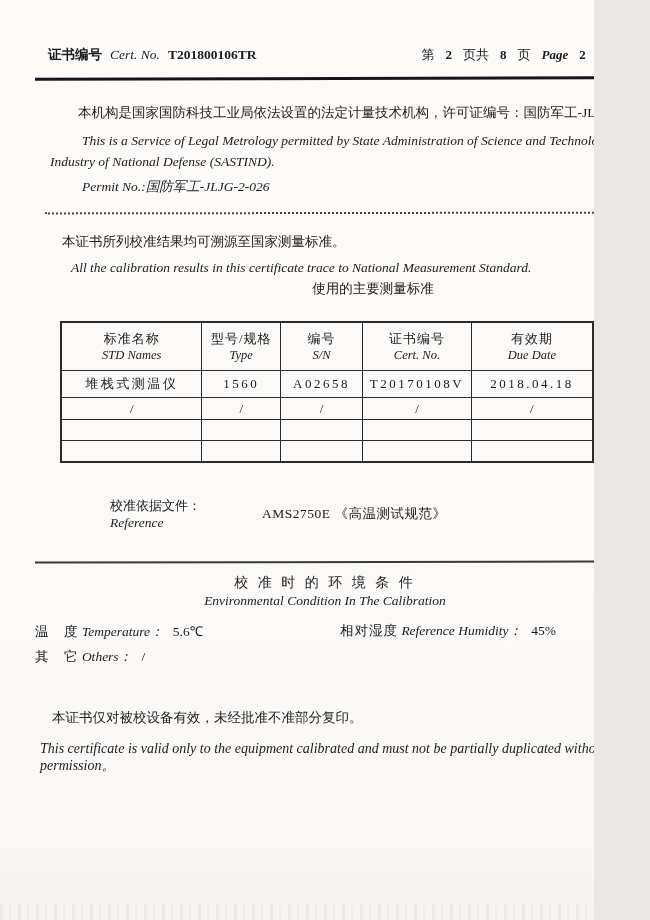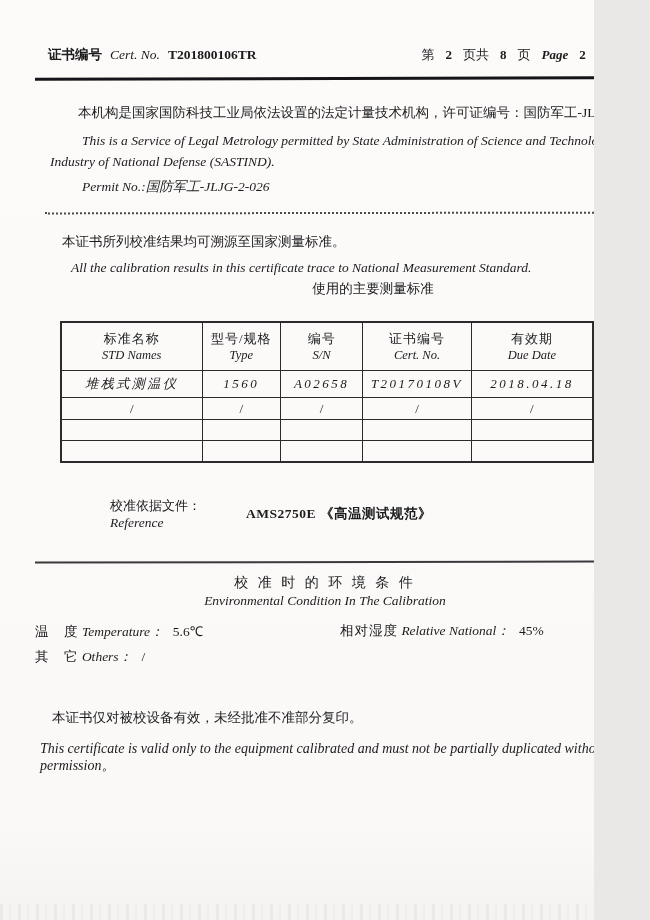--- a/index.html
+++ b/index.html
@@ -45,30 +45,30 @@
   .std-title .s-zh{font-size:13.5px;display:block;}
   .std-title .s-en{font-size:13.5px;display:block;margin-top:1px;}
   
   .std-table{position:absolute;top:321px;left:60px;border-collapse:collapse;table-layout:fixed;}
   .std-table,.std-table th,.std-table td{border:1.5px solid #2b2b2e;}
   .std-table{border-width:2px;}
   .std-table th{height:47px;font-weight:normal;vertical-align:middle;text-align:center;padding:0 2px;}
   .std-table th .h-zh{display:block;font-size:13px;letter-spacing:1px;}
   .std-table th .h-en{display:block;font-size:12.5px;font-style:italic;}
   .std-table td{text-align:center;vertical-align:middle;font-size:13px;padding:0 2px;}
-  .std-table tr.r1 td{height:26px;letter-spacing:2.5px;font-style:italic;}
+  .std-table tr.r1 td{height:26px;letter-spacing:2.5px;}
   .std-table tr.r2 td{height:21px;}
   .std-table tr.r3 td{height:20px;}
   .std-table tr.r4 td{height:20px;}
   
   .reference{position:absolute;top:497px;left:110px;display:flex;align-items:flex-start;}
   .ref-label{width:112px;text-align:left;}
   .ref-label .r-zh{display:block;font-size:13px;}
   .ref-label .r-en{display:block;font-size:13.5px;font-style:italic;}
-  .ref-value{font-size:13.5px;margin-left:24px;margin-top:8px;letter-spacing:.5px;font-weight:bold;}
+  .ref-value{font-size:13.5px;margin-left:40px;margin-top:8px;letter-spacing:.5px;}
   .rule-thin{position:absolute;top:561px;left:35px;width:608px;height:2px;background:#3a3a3c;transform:rotate(-0.1deg);}
   
   .env-title{position:absolute;top:574px;left:0;width:650px;text-align:center;}
   .env-title .e-zh{display:block;font-size:14px;letter-spacing:3px;}
   .env-title .e-en{display:block;font-size:13.5px;font-style:italic;margin-top:1px;}
   .env-line1{position:absolute;top:622px;left:35px;width:590px;font-size:13.5px;}
   .env-temp{display:inline-block;}
   .env-hum{display:inline-block;position:absolute;left:305px;top:0;}
   .env-line2{position:absolute;top:648px;left:35px;font-size:13.5px;text-align:center;}
   .lbl-zh{letter-spacing:1px;}
@@ -200,21 +200,21 @@
   </div>
 
   <div class="env-line1">
     <span class="env-temp">
       <span class="zh lbl-zh">温　度</span>
       <span class="it">Temperature：</span>
       <span class="env-val">5.6℃</span>
     </span>
     <span class="env-hum">
       <span class="zh lbl-zh">相对湿度</span>
-      <span class="it">Relative National：</span>
+      <span class="it">Reference Humidity：</span>
       <span class="env-val">45%</span>
     </span>
   </div>
 
   <div class="env-line2">
     <span class="zh lbl-zh">其　它</span>
     <span class="it">Others：</span>
     <span class="env-val">/</span>
   </div>
 

